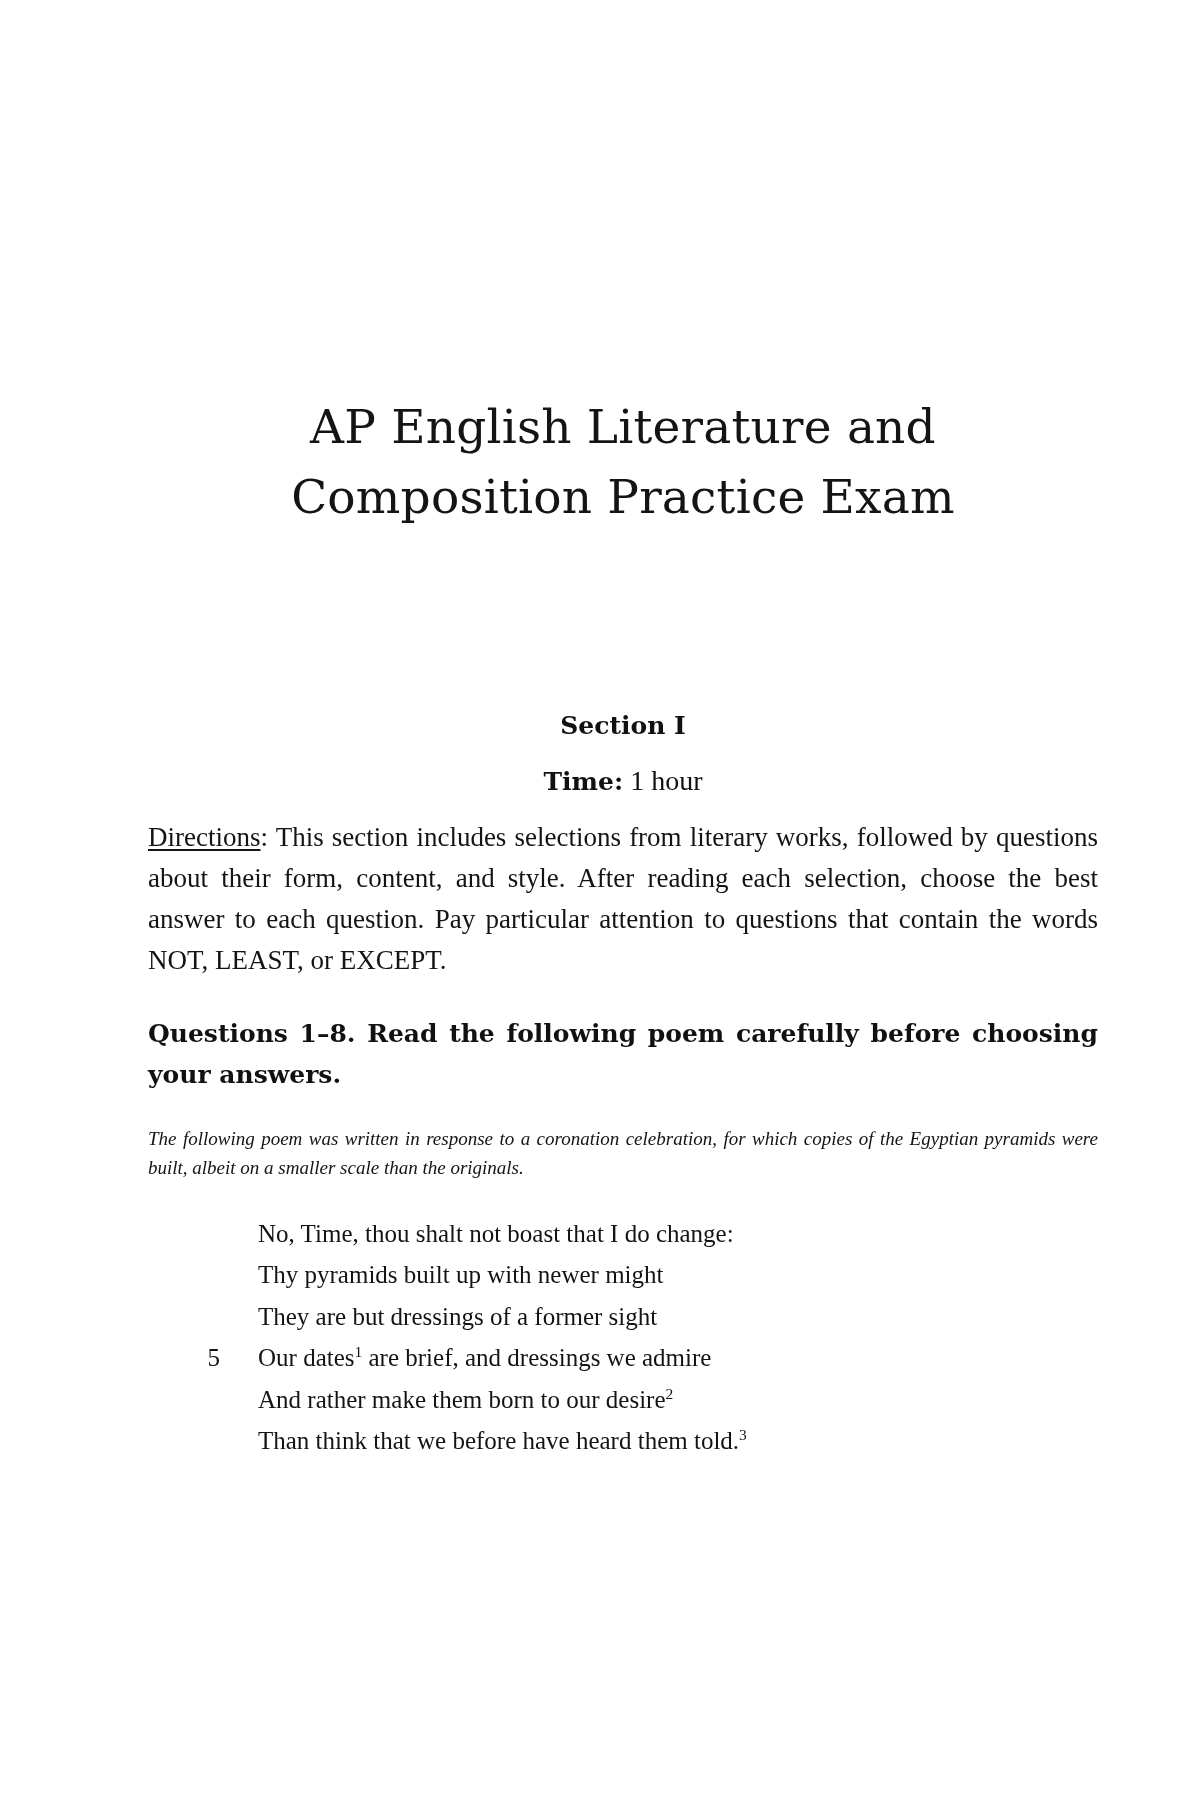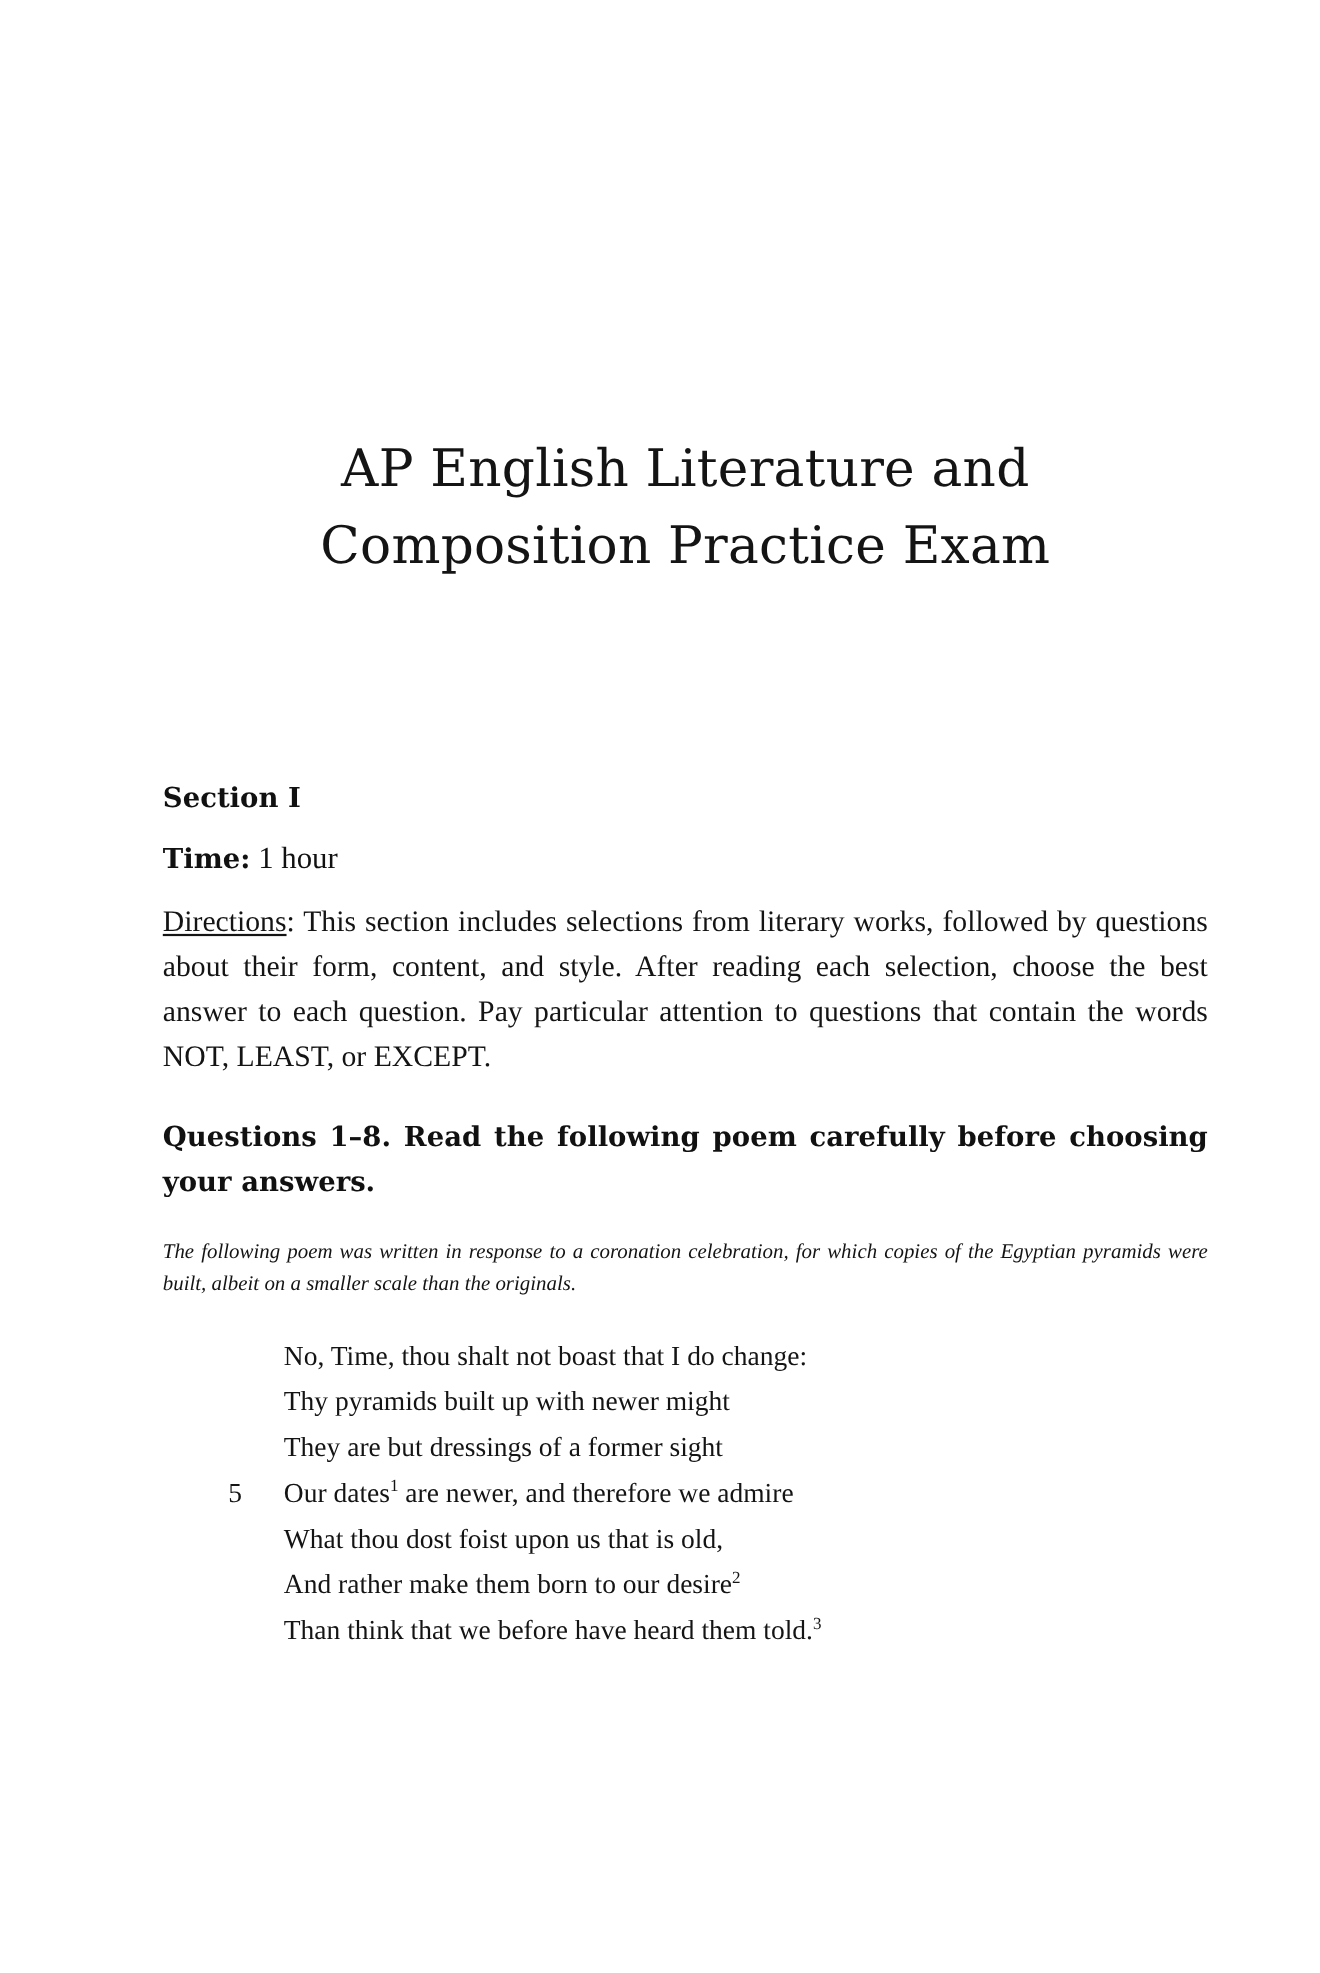--- a/index.html
+++ b/index.html
@@ -33,20 +33,21 @@
     text-align: center;
     font-family: "DejaVu Serif", serif;
     font-size: 47px;
     font-weight: 400;
     line-height: 1.48;
     letter-spacing: 0.2px;
     color: #141414;
   }
   .section-block {
     margin-top: 182px;
+    text-align: center;
   }
   .section-heading {
     font-family: "DejaVu Serif", serif;
     font-size: 25px;
     font-weight: 700;
     line-height: 1.0;
     color: #111111;
   }
   .time-line {
     margin-top: 29px;
@@ -151,24 +152,21 @@
       <div class="poem-line">
         <span class="line-number"></span><span>No, Time, thou shalt not boast that I do change:</span>
       </div>
       <div class="poem-line">
         <span class="line-number"></span><span>Thy pyramids built up with newer might</span>
       </div>
       <div class="poem-line">
         <span class="line-number"></span><span>They are but dressings of a former sight</span>
       </div>
       <div class="poem-line">
-        <span class="line-number">5</span><span>Our dates</span><sup>1</sup><span> are newer, and therefore we admire</span>
-      </div>
-      <div class="poem-line">
-        <span class="line-number"></span><span>What thou dost foist upon us that is old,</span>
+        <span class="line-number">5</span><span>Our dates</span><sup>1</sup><span> are brief, and dressings we admire</span>
       </div>
       <div class="poem-line">
         <span class="line-number"></span><span>And rather make them born to our desire</span><sup>2</sup>
       </div>
       <div class="poem-line">
         <span class="line-number"></span><span>Than think that we before have heard them told.</span><sup>3</sup>
       </div>
     </div>
 
   </div>

